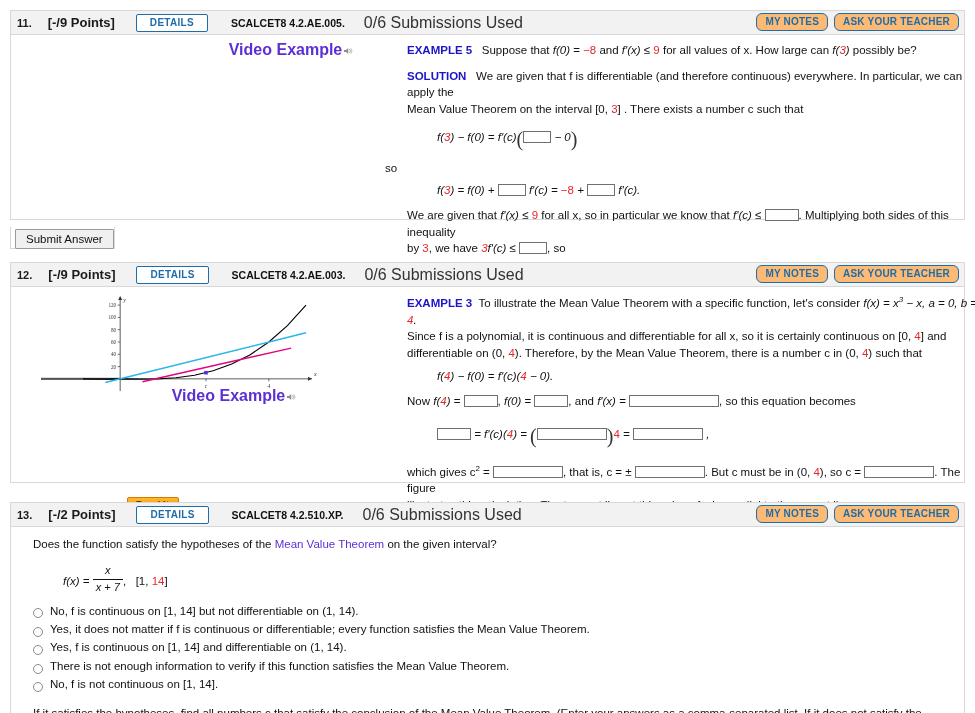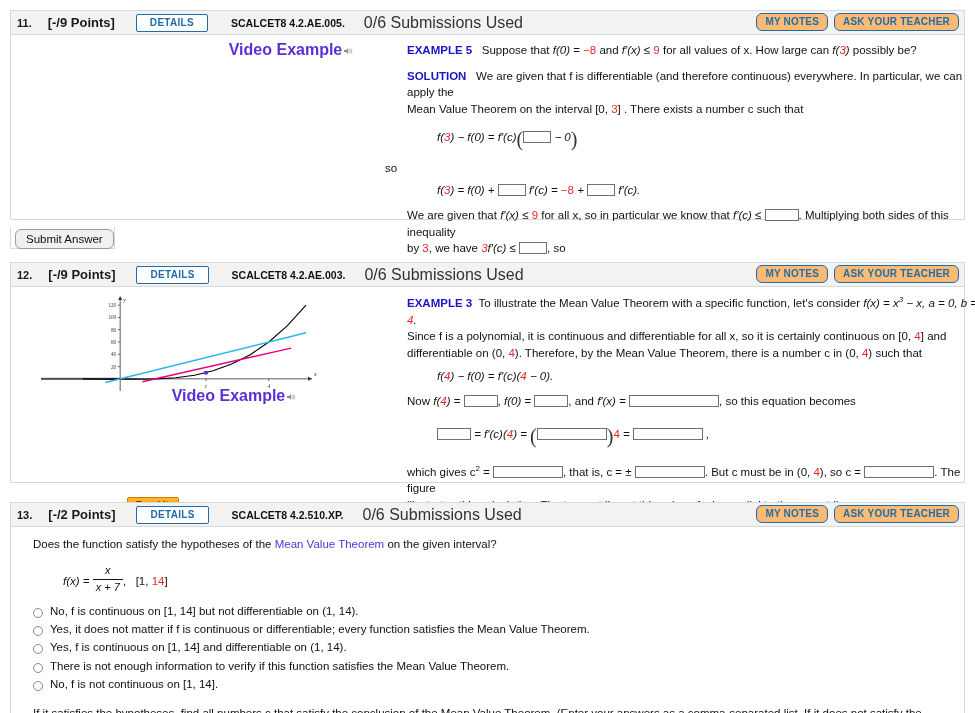--- a/index.html
+++ b/index.html
@@ -135,25 +135,25 @@
   .helpbtn.read { width: 52px; }
   .helpbtn.tutor { width: 40px; margin-top: 48px; }
   .submit-btn {
     border: 1px solid #9a9a9a;
     background: #f0f0f0;
     padding: 3px 10px;
     font-size: 11.5px;
     font-family: "Liberation Sans", sans-serif;
     color: #111;
     cursor: pointer;
-    border-radius: 6px;
-  }
-
-  
-  .mc-row { display: flex; align-items: center; margin: 3.5px 0; }
+    border-radius: 1px;
+  }
+
+  
+  .mc-row { display: flex; align-items: flex-end; margin: 3.5px 0; }
   .radio {
     width: 8px; height: 8px;
     border: 1px solid #8a8a8a;
     border-radius: 50%;
     margin-right: 7px;
     margin-top: 3px;
     flex: none;
     background: #fff;
     cursor: pointer;
   }

